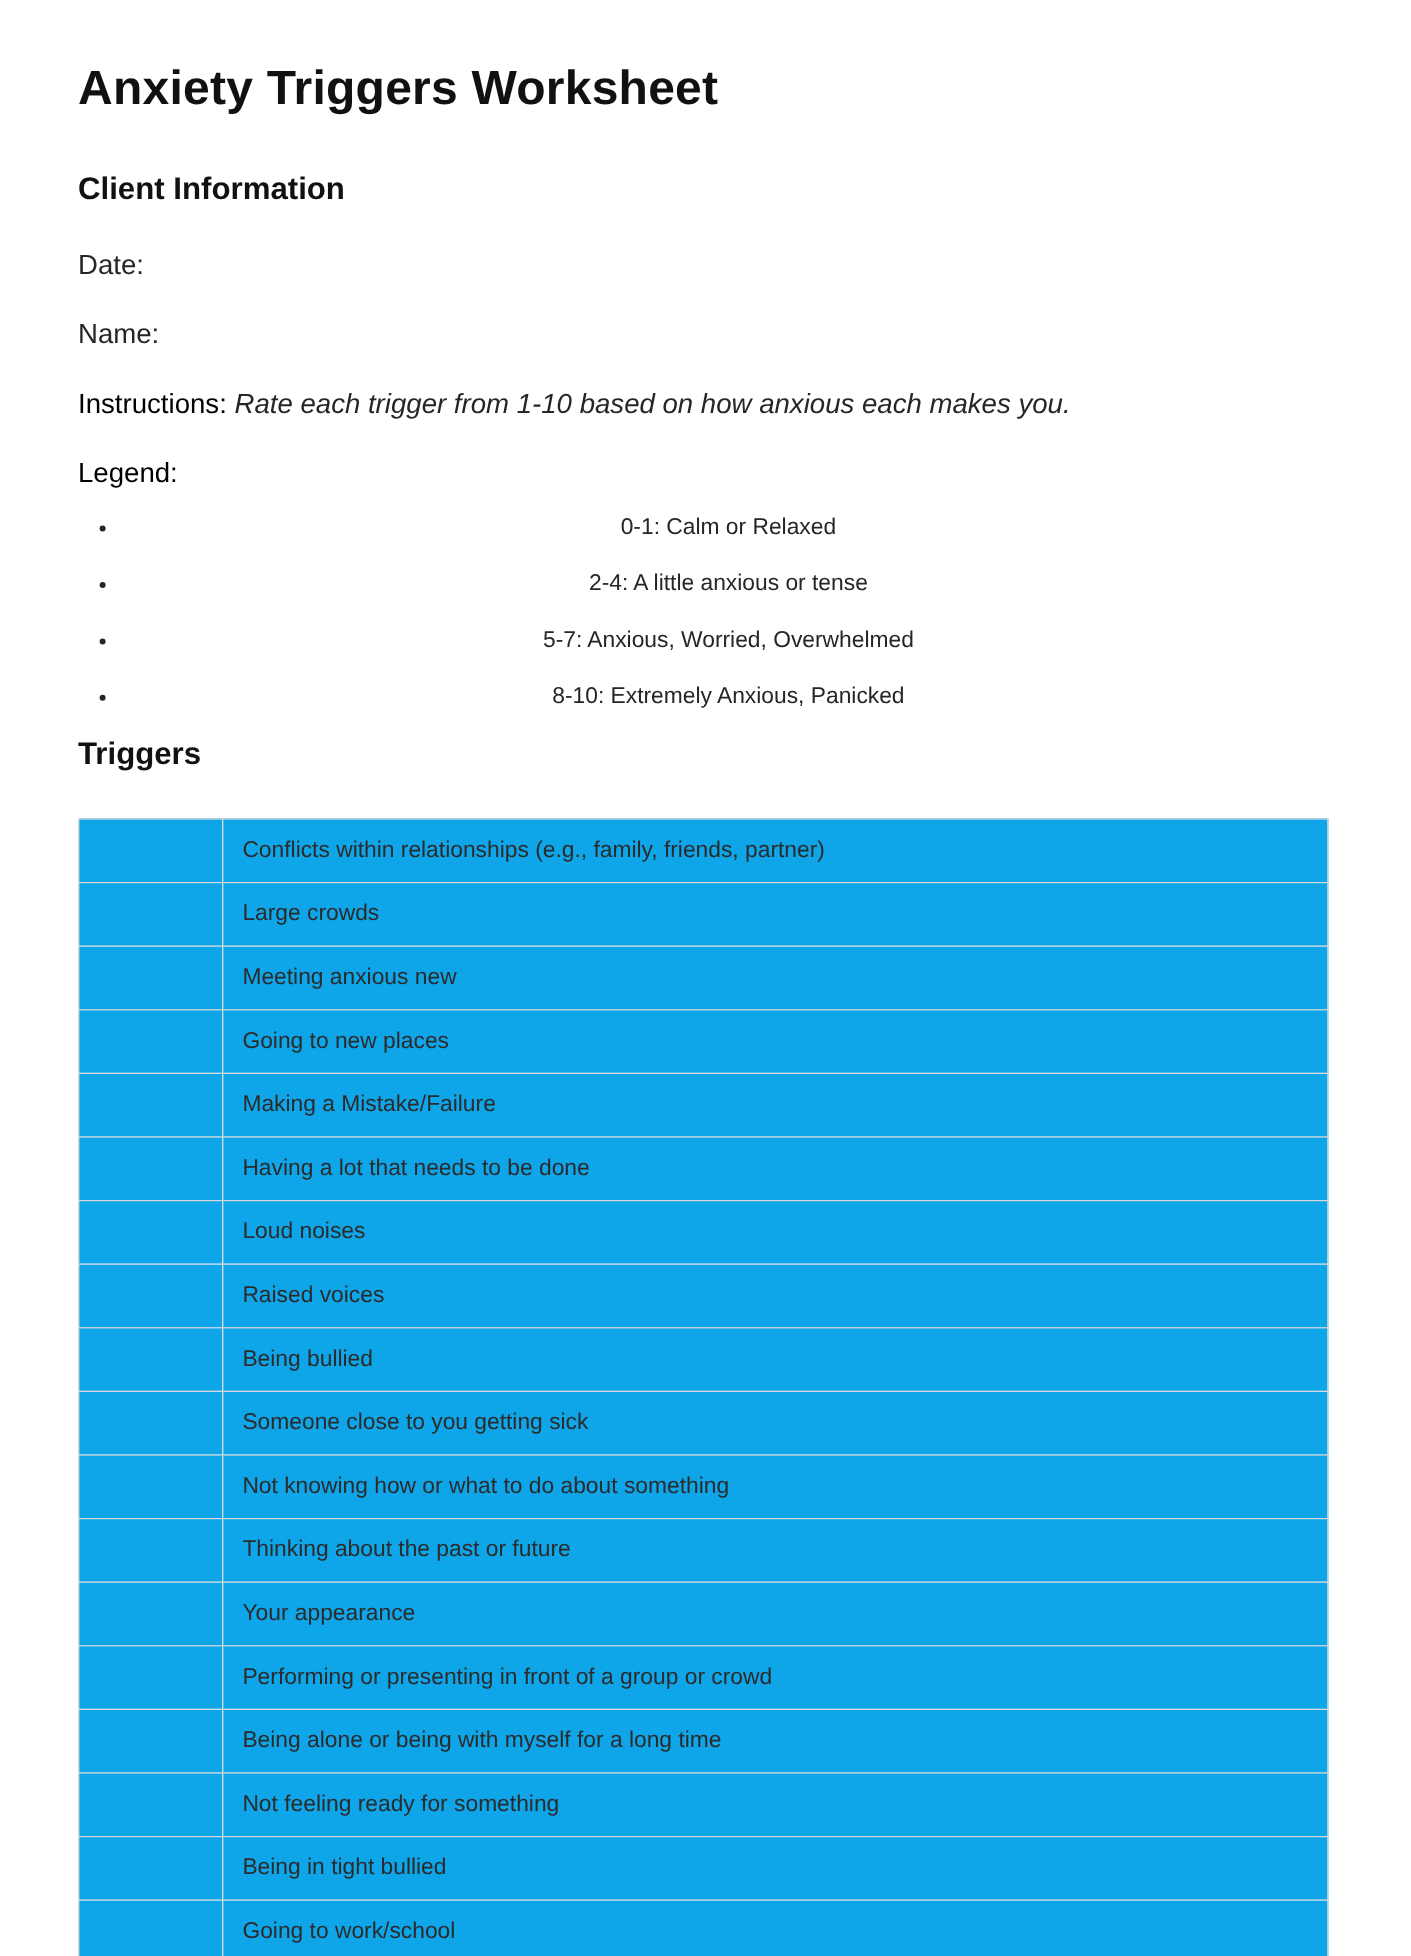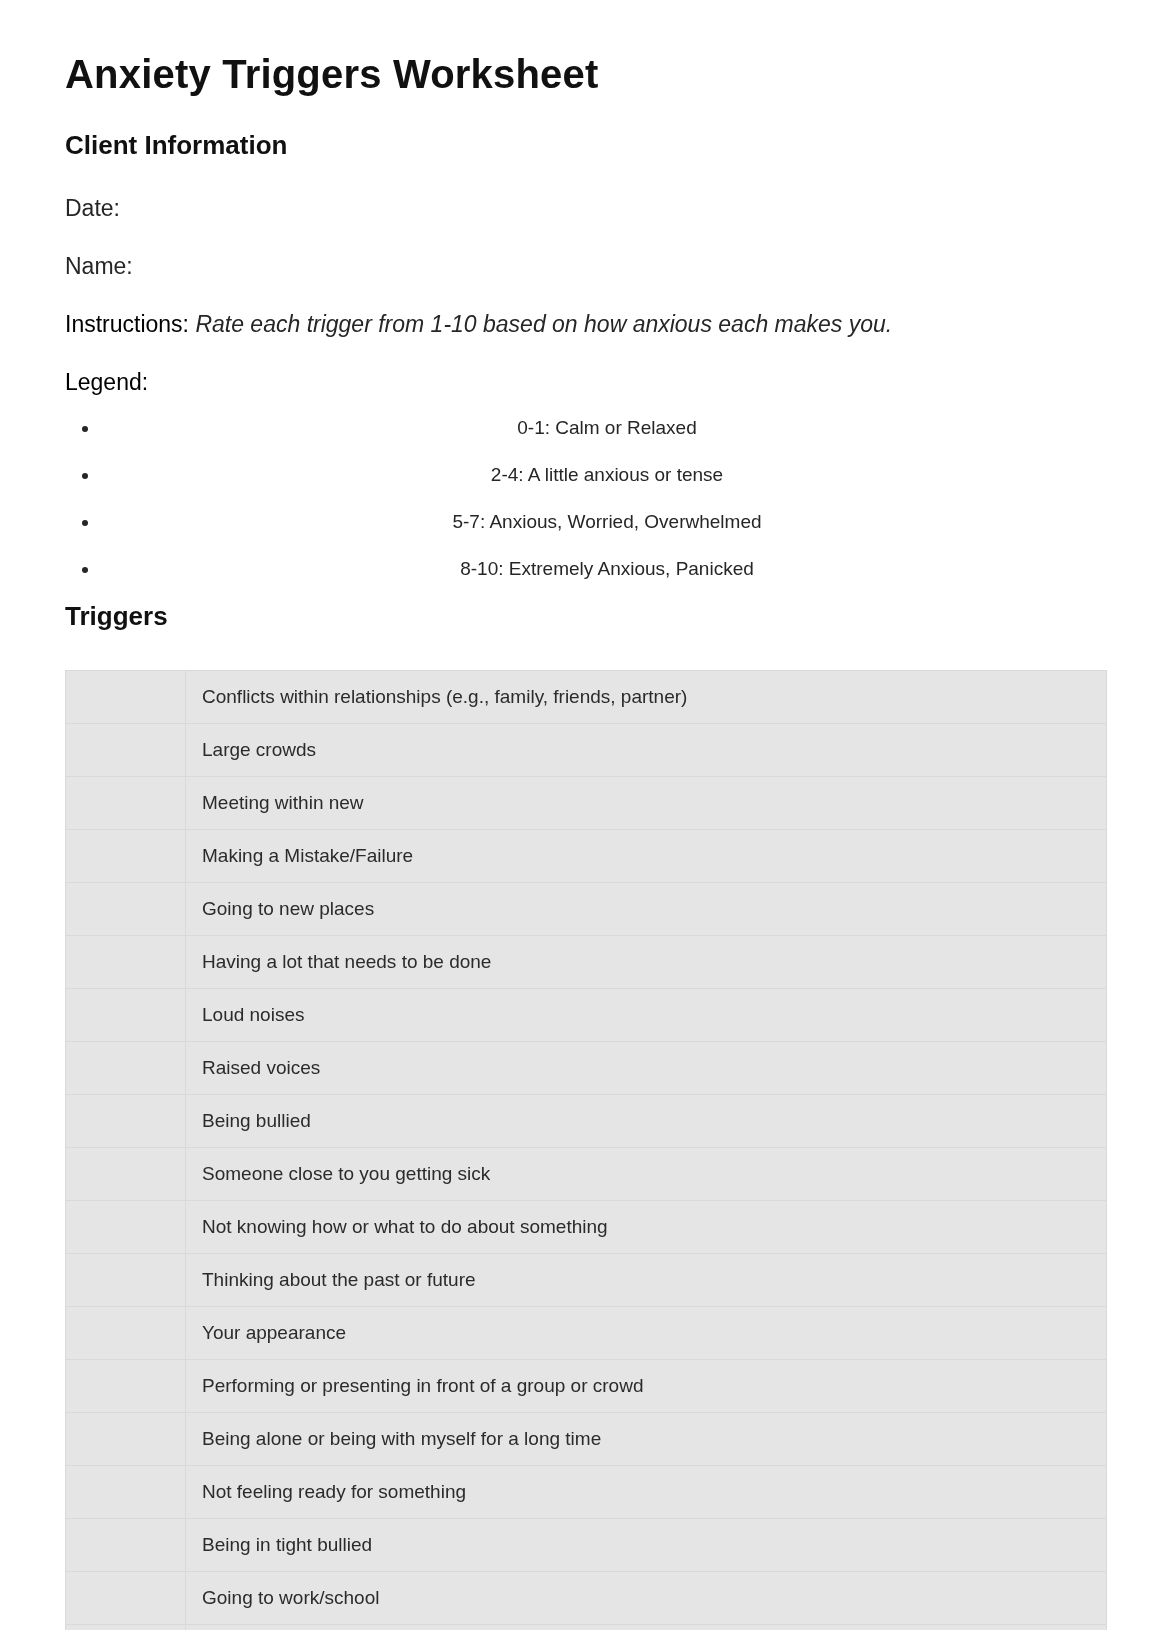--- a/index.html
+++ b/index.html
@@ -18,21 +18,21 @@
     font-size: 40px;
     font-weight: 700;
     color: #111111;
     letter-spacing: 0.2px;
   }
 
   h2.section-heading {
     font-size: 26px;
     font-weight: 700;
     color: #111111;
-    margin-top: 34px;
+    margin-top: 46px;
     line-height: 1.15;
   }
   h2.triggers-heading { margin-top: 22px; }
 
   p.doc-line {
     font-size: 23px;
     line-height: 22px;
     margin-top: 36px;
     color: #262626;
   }
@@ -59,21 +59,21 @@
     width: 1042px;
     border-collapse: collapse;
     table-layout: fixed;
   }
   table.triggers-table td {
     border: 1px solid #d9d9d9;
     height: 53px;
     font-size: 19px;
     color: #2b2b2b;
     vertical-align: middle;
-    background: #e5e5e5;
+    background: #0ea5e9;
   }
   td.rating-cell { width: 120px; }
   td.trigger-cell { padding-left: 16px; padding-right: 10px; }
 
   .table-bottom-line {
     width: 1042px;
     margin-top: 6px;
     border-top: 1px solid #e9e9e9;
     height: 0;
   }
@@ -118,29 +118,29 @@
         <tr>
           <td class="rating-cell"></td>
           <td class="trigger-cell">Conflicts within relationships (e.g., family, friends, partner)</td>
         </tr>
         <tr>
           <td class="rating-cell"></td>
           <td class="trigger-cell">Large crowds</td>
         </tr>
         <tr>
           <td class="rating-cell"></td>
-          <td class="trigger-cell">Meeting within new</td>
+          <td class="trigger-cell">Meeting anxious new</td>
+        </tr>
+        <tr>
+          <td class="rating-cell"></td>
+          <td class="trigger-cell">Going to new places</td>
         </tr>
         <tr>
           <td class="rating-cell"></td>
           <td class="trigger-cell">Making a Mistake/Failure</td>
-        </tr>
-        <tr>
-          <td class="rating-cell"></td>
-          <td class="trigger-cell">Going to new places</td>
         </tr>
         <tr>
           <td class="rating-cell"></td>
           <td class="trigger-cell">Having a lot that needs to be done</td>
         </tr>
         <tr>
           <td class="rating-cell"></td>
           <td class="trigger-cell">Loud noises</td>
         </tr>
         <tr>

